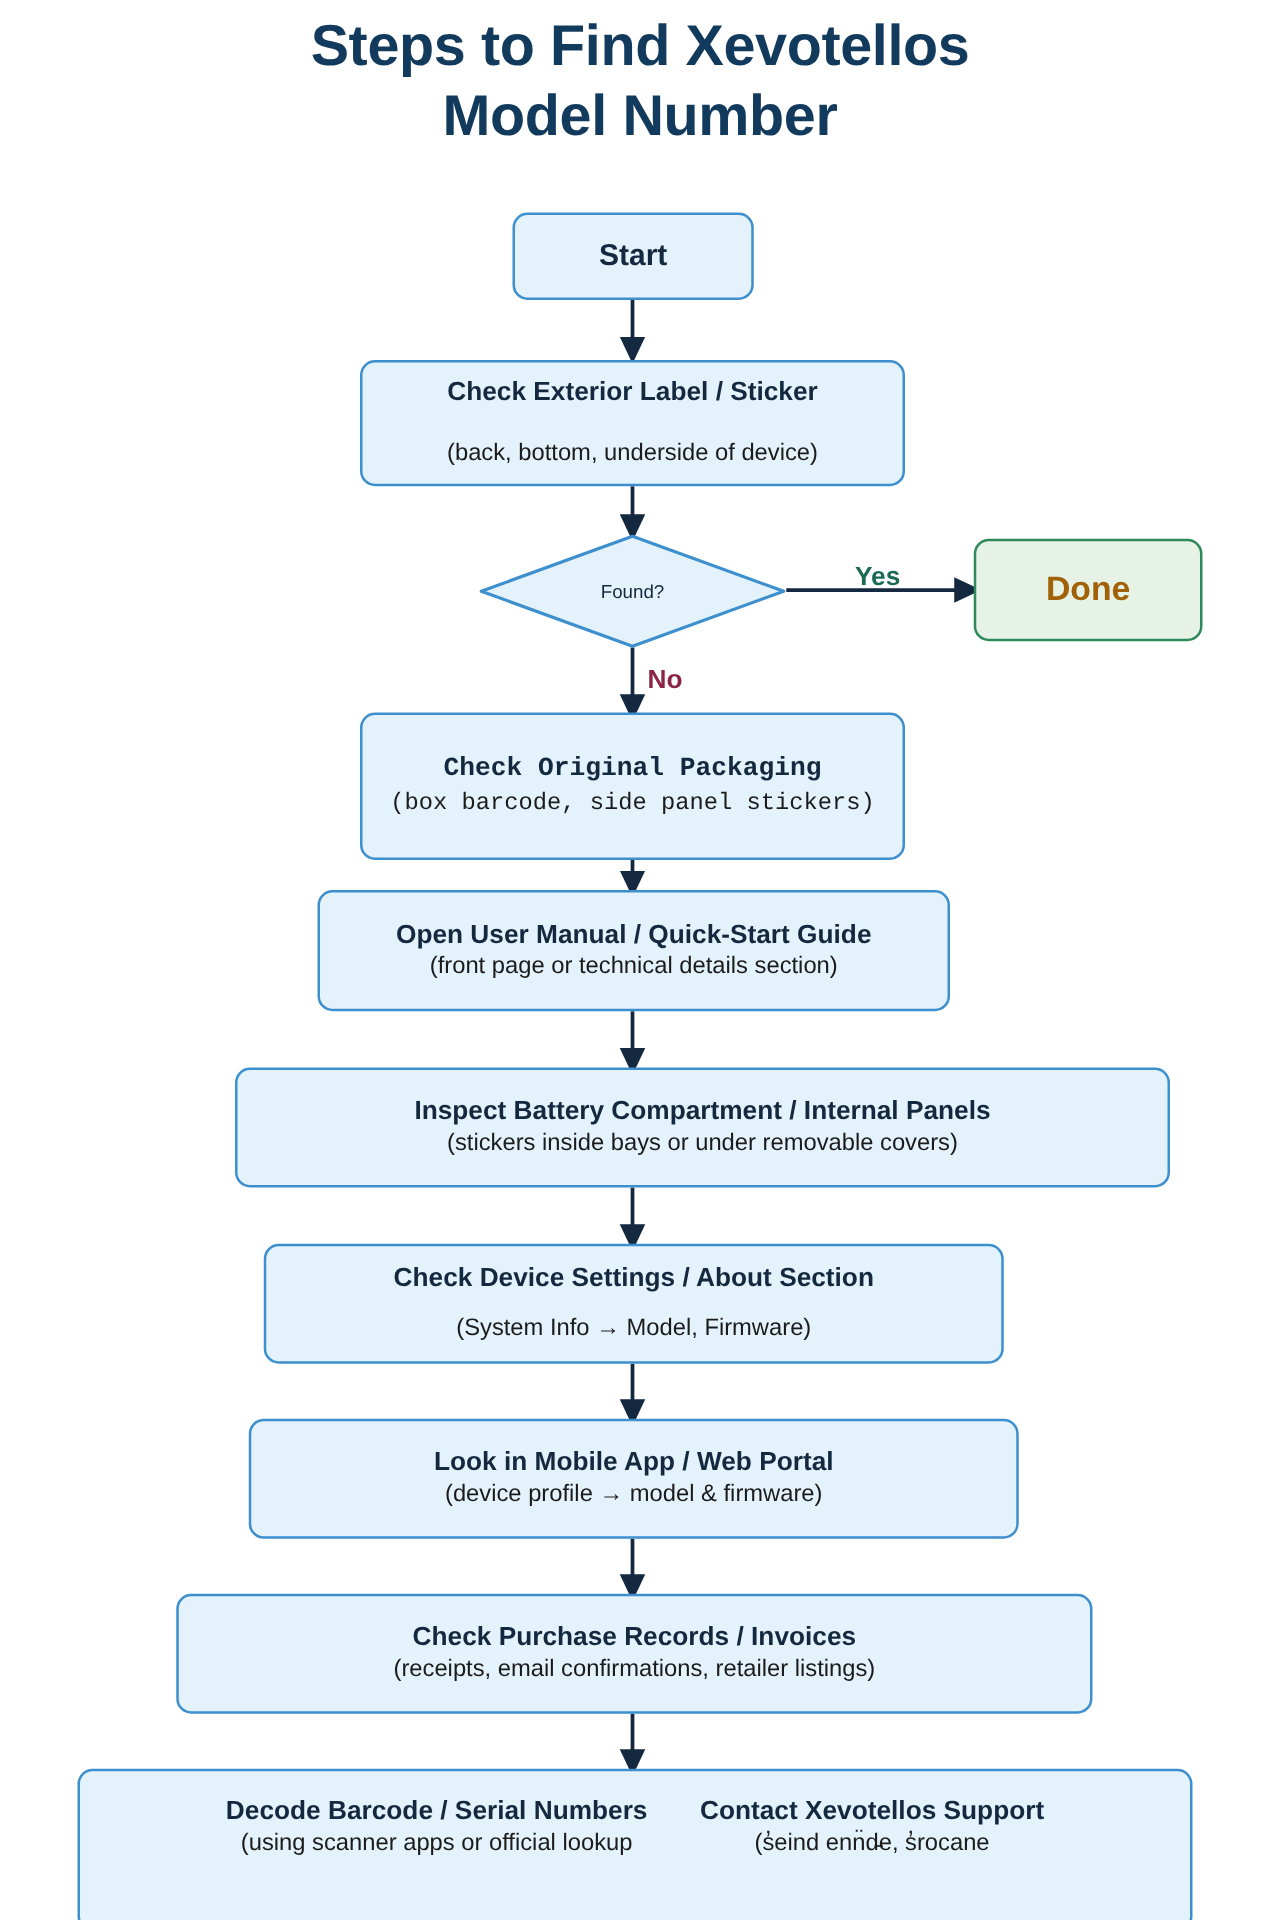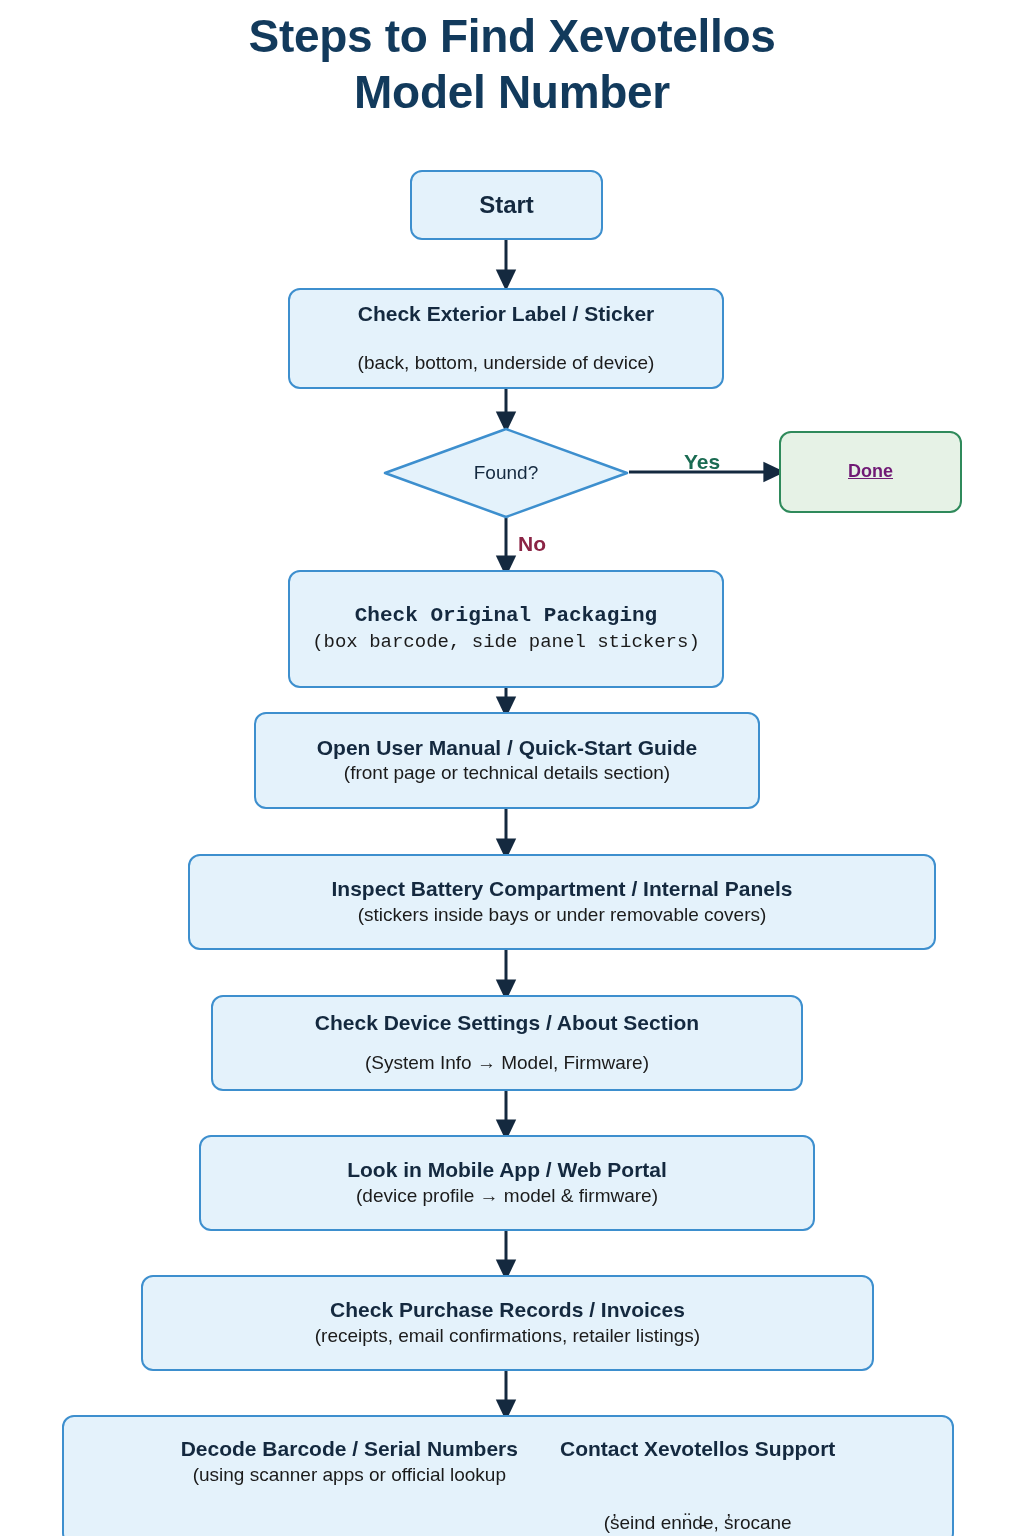--- a/index.html
+++ b/index.html
@@ -69,40 +69,39 @@
     font-size: 24px;
   }
 
   
   #node-done {
     background: #e6f2e6;
     border: 2.5px solid #2f8a5b;
     border-radius: 12px;
   }
   #node-done .main {
-    font-size: 18px;
-    color: #701a75;
-    text-decoration: underline;
+    font-size: 27px;
+    color: #a16207;
   }
 
   
   #node-decision {
     position: absolute;
     display: flex;
     align-items: center;
     justify-content: center;
   }
   #node-decision svg {
     position: absolute;
     left: 0;
     top: 0;
   }
   #node-decision .main {
     position: relative;
-    font-size: 19px;
+    font-size: 15px;
     font-weight: normal;
     color: #14293f;
     z-index: 2;
   }
 
   
   .conn {
     position: absolute;
     left: 0;
     top: 0;
@@ -129,21 +128,21 @@
     padding-top: 20px;
     overflow: hidden;
   }
   #node-bottom .half {
     display: flex;
     flex-direction: column;
     align-items: center;
     justify-content: flex-start;
     text-align: center;
   }
-  #node-bottom .half + .half { margin-left: 42px; gap: 48px; }
+  #node-bottom .half + .half { margin-left: 42px; }
 </style>
 </head>
 <body>
 
 <div id="canvas">
 
   <div id="title">
     <div>Steps to Find Xevotellos</div>
     <div>Model Number</div>
   </div>

